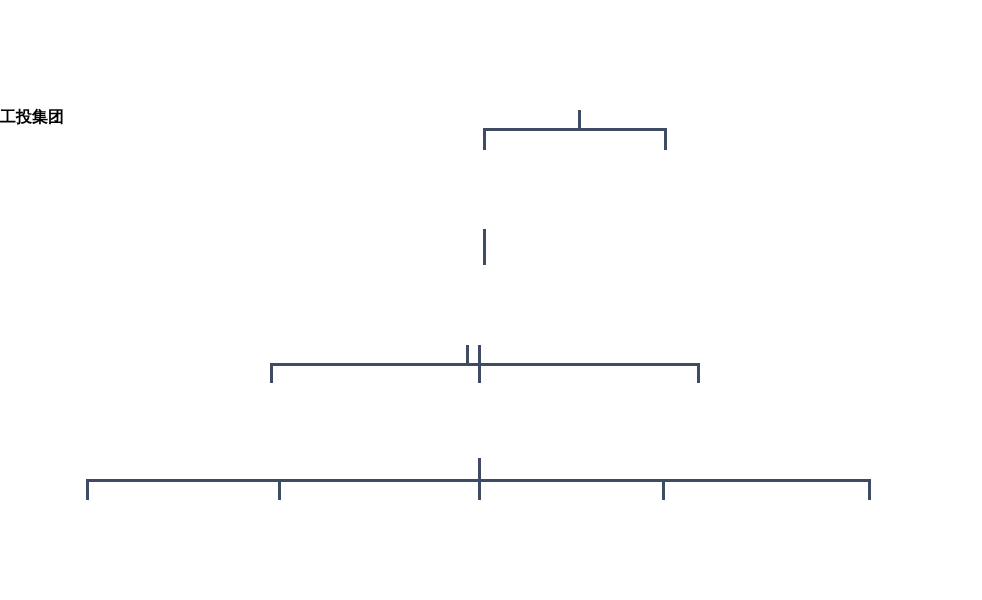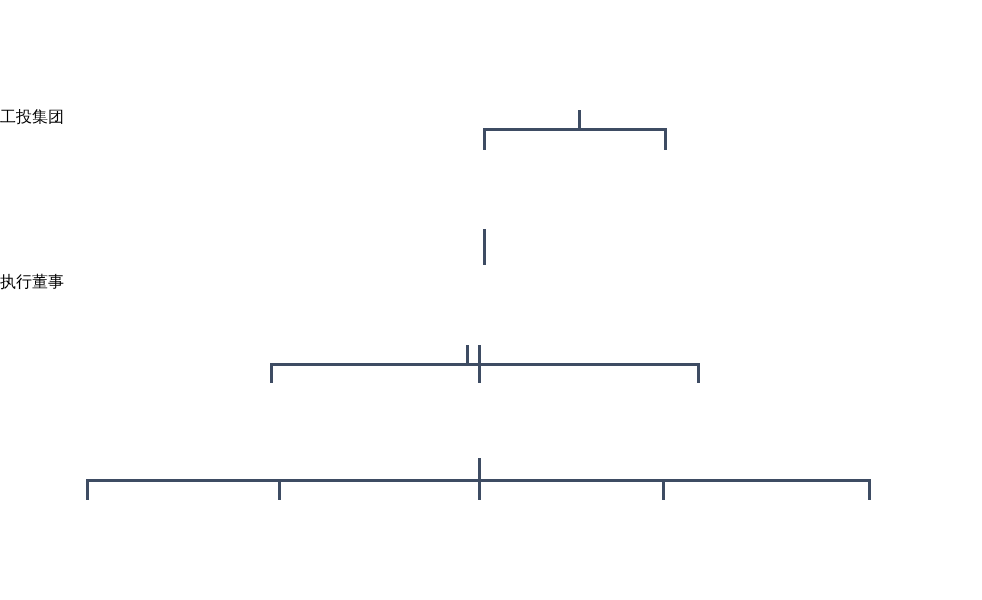--- a/index.html
+++ b/index.html
@@ -38,25 +38,24 @@
       <div class="ln h" style="left: 86px; top: 479px; width: 785px;"></div>
       <div class="ln v" style="left: 86px; top: 479px; height: 21px;"></div>
       <div class="ln v" style="left: 278px; top: 479px; height: 21px;"></div>
       <div class="ln v" style="left: 478px; top: 479px; height: 21px;"></div>
       <div class="ln v" style="left: 662px; top: 479px; height: 21px;"></div>
       <div class="ln v" style="left: 868px; top: 479px; height: 21px;"></div>
     </div>
   <div id="nodes">
       <div class="frame" style="left: 506px; top: 28px; width: 146px; height: 80px;"></div>
       <div class="plate" style="left: 534px; top: 86px; width: 133px; height: 27px;"></div>
-      <div class="label" style="left: 506px; top: 28px; width: 146px; height: 58px;">工投集团</div>
+      <div class="label" style="left: 506px; top: 28px; width: 146px; height: 58px; font-weight: bold;">工投集团</div>
       <div class="node"></div>
       <div class="frame" style="left: 411px; top: 147px; width: 146px; height: 80px;"></div>
       <div class="plate" style="left: 438px; top: 205px; width: 133px; height: 27px;"></div>
-      <div class="label" style="left: 411px; top: 147px; width: 146px; height: 58px;">执行董事</div>
       <div class="node"></div>
       <div class="frame" style="left: 601px; top: 147px; width: 146px; height: 80px;"></div>
       <div class="plate" style="left: 629px; top: 205px; width: 133px; height: 27px;"></div>
       <div class="node"></div>
       <div class="frame" style="left: 411px; top: 262px; width: 146px; height: 80px;"></div>
       <div class="plate" style="left: 438px; top: 320px; width: 133px; height: 27px;"></div>
       <div class="node"></div>
       <div class="node"></div>
       <div class="node"></div>
       <div class="node wide"></div>

